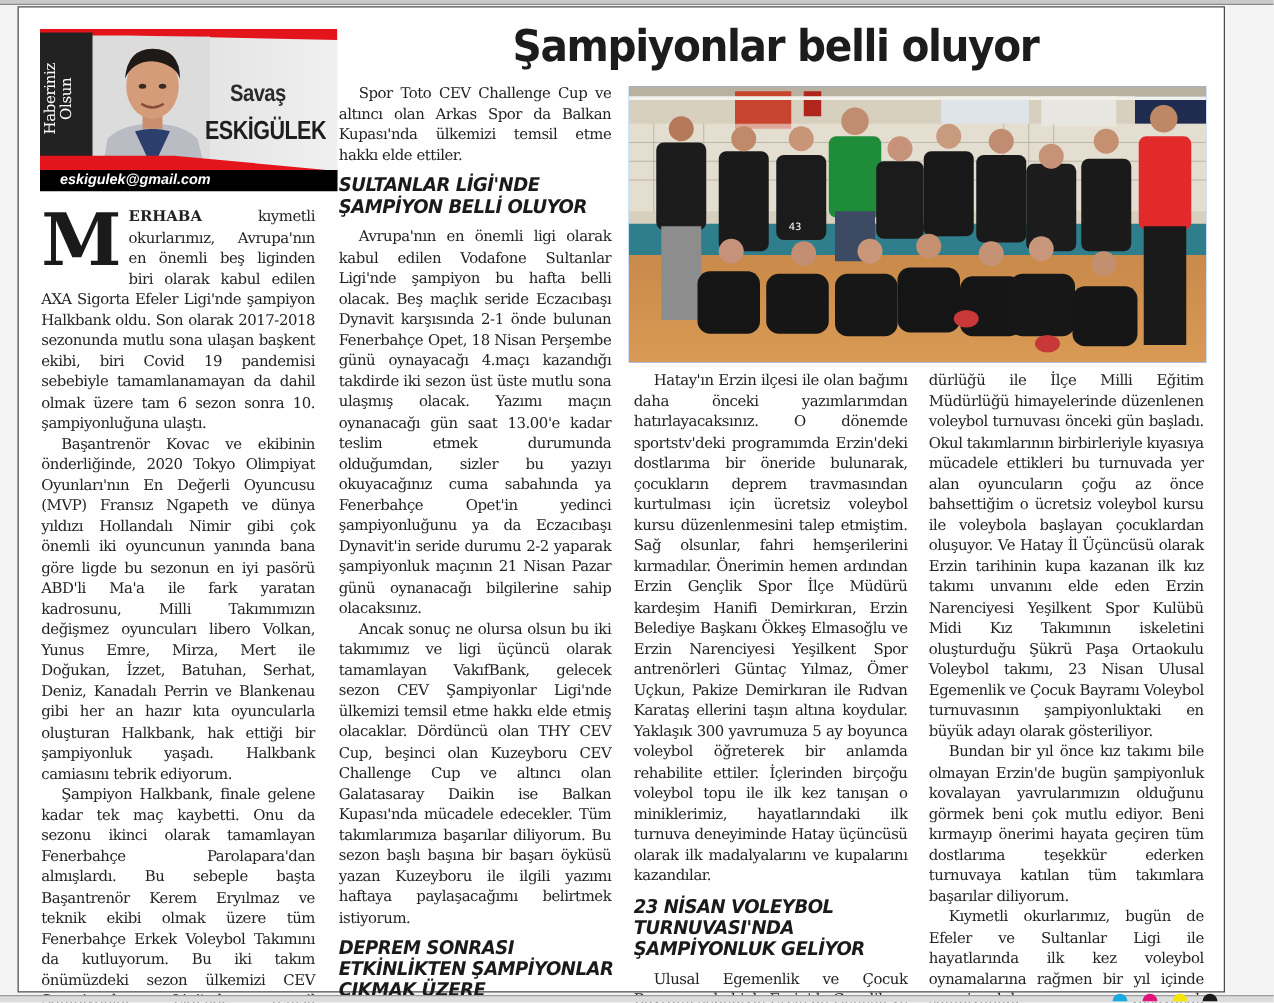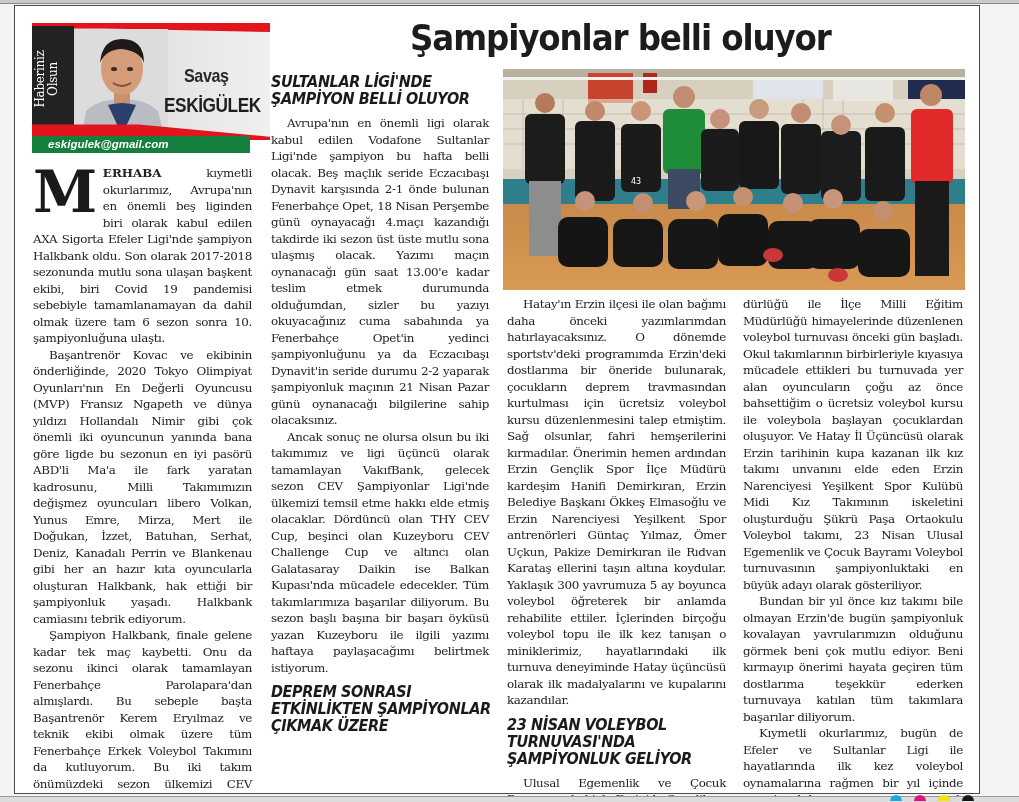--- a/index.html
+++ b/index.html
@@ -14,21 +14,21 @@
   
   .byline { position: absolute; left: 32px; top: 23px; width: 238px; height: 130px; }
   .byline-red-top { position: absolute; left: 0; top: 0; width: 238px; height: 9px; background: #e3141c; clip-path: polygon(0 0, 100% 0, 100% 100%, 30% 60%, 0 60%); }
   .byline-body { position: absolute; left: 0; top: 3px; width: 238px; height: 110px; background: linear-gradient(90deg, #d5d5d5 0%, #f0f0f0 100%); }
   .byline-side { position: absolute; left: 0; top: 3px; width: 42px; height: 112px; background: #222; }
   .byline-side-text { position: absolute; left: 2px; top: 44px; width: 110px; transform: rotate(-90deg); transform-origin: 0 0; top: 108px; color: #fff; font-family: "DejaVu Serif", serif; font-size: 12px; line-height: 13px; text-align: center; letter-spacing: -0.3px; }
   .byline-photo { position: absolute; left: 44px; top: 6px; width: 92px; height: 106px; overflow: hidden; }
   .byline-name1 { position: absolute; left: 152px; top: 42px; font-family: "Liberation Sans", sans-serif; font-weight: bold; font-size: 19px; color: #2a2a2a; letter-spacing: -0.5px; transform: scaleX(0.85); transform-origin: left; }
   .byline-name2 { position: absolute; left: 132px; top: 70px; font-family: "Liberation Sans", sans-serif; font-weight: bold; font-size: 21px; color: #1e1e1e; letter-spacing: -0.5px; transform: scaleX(0.82); transform-origin: left; }
   .byline-red-bottom { position: absolute; left: 0; top: 95px; width: 238px; height: 22px; background: #e3141c; clip-path: polygon(0 30%, 45% 30%, 100% 85%, 100% 100%, 0 100%); }
-  .byline-email { position: absolute; left: 0; top: 113px; width: 218px; height: 17px; background: #15803d; color: #fff; font-family: "Liberation Sans", sans-serif; font-style: italic; font-weight: bold; font-size: 11.5px; line-height: 17px; padding-left: 16px; }
+  .byline-email { position: absolute; left: 0; top: 113px; width: 238px; height: 17px; background: #000000; color: #fff; font-family: "Liberation Sans", sans-serif; font-style: italic; font-weight: bold; font-size: 11.5px; line-height: 17px; padding-left: 16px; }
 
   
   .headline { position: absolute; left: 410px; top: 14px; font-family: "DejaVu Sans", sans-serif; font-weight: bold; font-size: 35px; color: #1c1c1c; letter-spacing: -1.2px; line-height: 48px; transform: scaleX(0.93); transform-origin: left; white-space: nowrap; }
 
   
   .team-photo { position: absolute; left: 503px; top: 69px; width: 462px; height: 221px; overflow: hidden; background: #3b82f6; }
 
   
   .col { position: absolute; font-family: "DejaVu Serif", serif; font-size: 11.9px; line-height: 16.5px; color: #222; text-align: justify; hyphens: manual; letter-spacing: -0.35px; }
   .col p { text-indent: 16px; }
@@ -164,20 +164,21 @@
 <div class="col col-1">
   <p class="noindent">
     <span class="dropcap">M</span><span class="lead-bold">ERHABA</span><span> kıymetli okurlarımız, Avrupa'nın en önemli beş liginden biri olarak kabul edilen AXA Sigorta Efeler Ligi'nde şampiyon Halkbank oldu. Son olarak 2017-2018 sezonunda mutlu sona ulaşan başkent ekibi, biri Covid 19 pandemisi sebebiyle tamamlanamayan da dahil olmak üzere tam 6 sezon sonra 10. şampiyonluğuna ulaştı.</span>
   </p>
   <p>Başantrenör Kovac ve ekibinin önderliğinde, 2020 Tokyo Olimpiyat Oyunları'nın En Değerli Oyuncusu (MVP) Fransız Ngapeth ve dünya yıldızı Hollandalı Nimir gibi çok önemli iki oyuncunun yanında bana göre ligde bu sezonun en iyi pasörü ABD'li Ma'a ile fark yaratan kadrosunu, Milli Takımımızın değişmez oyuncuları libero Volkan, Yunus Emre, Mirza, Mert ile Doğukan, İzzet, Batuhan, Serhat, Deniz, Kanadalı Perrin ve Blankenau gibi her an hazır kıta oyuncularla oluşturan Halkbank, hak ettiği bir şampiyonluk yaşadı. Halkbank camiasını tebrik ediyorum.</p>
   <p>Şampiyon Halkbank, finale gelene kadar tek maç kaybetti. Onu da sezonu ikinci olarak tamamlayan Fenerbahçe Parolapara'dan almışlardı. Bu sebeple başta Başantrenör Kerem Eryılmaz ve teknik ekibi olmak üzere tüm Fenerbahçe Erkek Voleybol Takımını da kutluyorum. Bu iki takım önümüzdeki sezon ülkemizi CEV Şampiyonlar Ligi'nde temsil edecekler.</p>
 
 </div>
 
 <div class="col col-2">
+  <p>Spor Toto CEV Challenge Cup ve altıncı olan Arkas Spor da Balkan Kupası'nda ülkemizi temsil etme hakkı elde ettiler.</p>
   <div class="subhead">
     <div>SULTANLAR LİGİ'NDE</div>
     <div>ŞAMPİYON BELLİ OLUYOR</div>
   </div>
   <p>Avrupa'nın en önemli ligi olarak kabul edilen Vodafone Sultanlar Ligi'nde şampiyon bu hafta belli olacak. Beş maçlık seride Eczacıbaşı Dynavit karşısında 2-1 önde bulunan Fenerbahçe Opet, 18 Nisan Perşembe günü oynayacağı 4.maçı kazandığı takdirde iki sezon üst üste mutlu sona ulaşmış olacak. Yazımı maçın oynanacağı gün saat 13.00'e kadar teslim etmek durumunda olduğumdan, sizler bu yazıyı okuyacağınız cuma sabahında ya Fenerbahçe Opet'in yedinci şampiyonluğunu ya da Eczacıbaşı Dynavit'in seride durumu 2-2 yaparak şampiyonluk maçının 21 Nisan Pazar günü oynanacağı bilgilerine sahip olacaksınız.</p>
   <p>Ancak sonuç ne olursa olsun bu iki takımımız ve ligi üçüncü olarak tamamlayan VakıfBank, gelecek sezon CEV Şampiyonlar Ligi'nde ülkemizi temsil etme hakkı elde etmiş olacaklar. Dördüncü olan THY CEV Cup, beşinci olan Kuzeyboru CEV Challenge Cup ve altıncı olan Galatasaray Daikin ise Balkan Kupası'nda mücadele edecekler. Tüm takımlarımıza başarılar diliyorum. Bu sezon başlı başına bir başarı öyküsü yazan Kuzeyboru ile ilgili yazımı haftaya paylaşacağımı belirtmek istiyorum.</p>
   <div class="subhead">
     <div>DEPREM SONRASI</div>
     <div>ETKİNLİKTEN ŞAMPİYONLAR</div>
     <div>ÇIKMAK ÜZERE</div>

